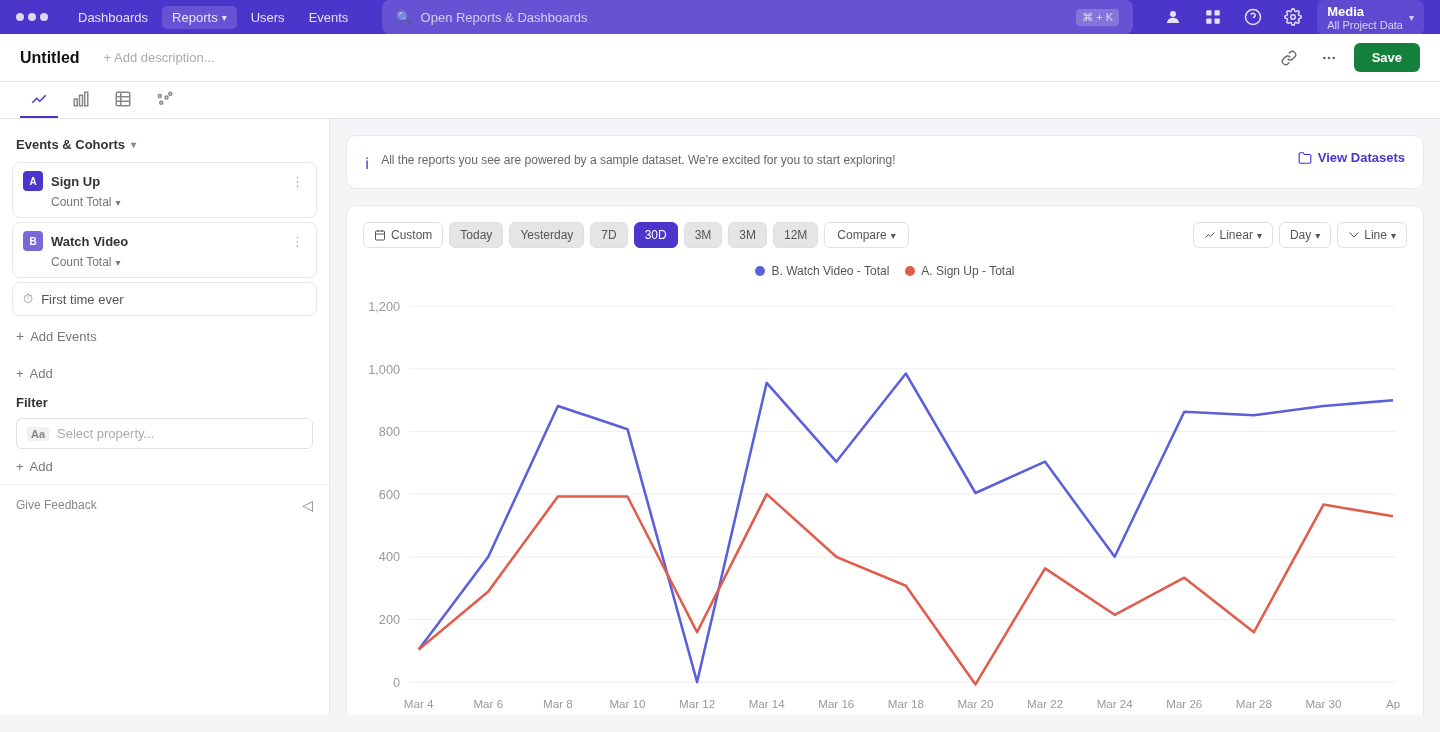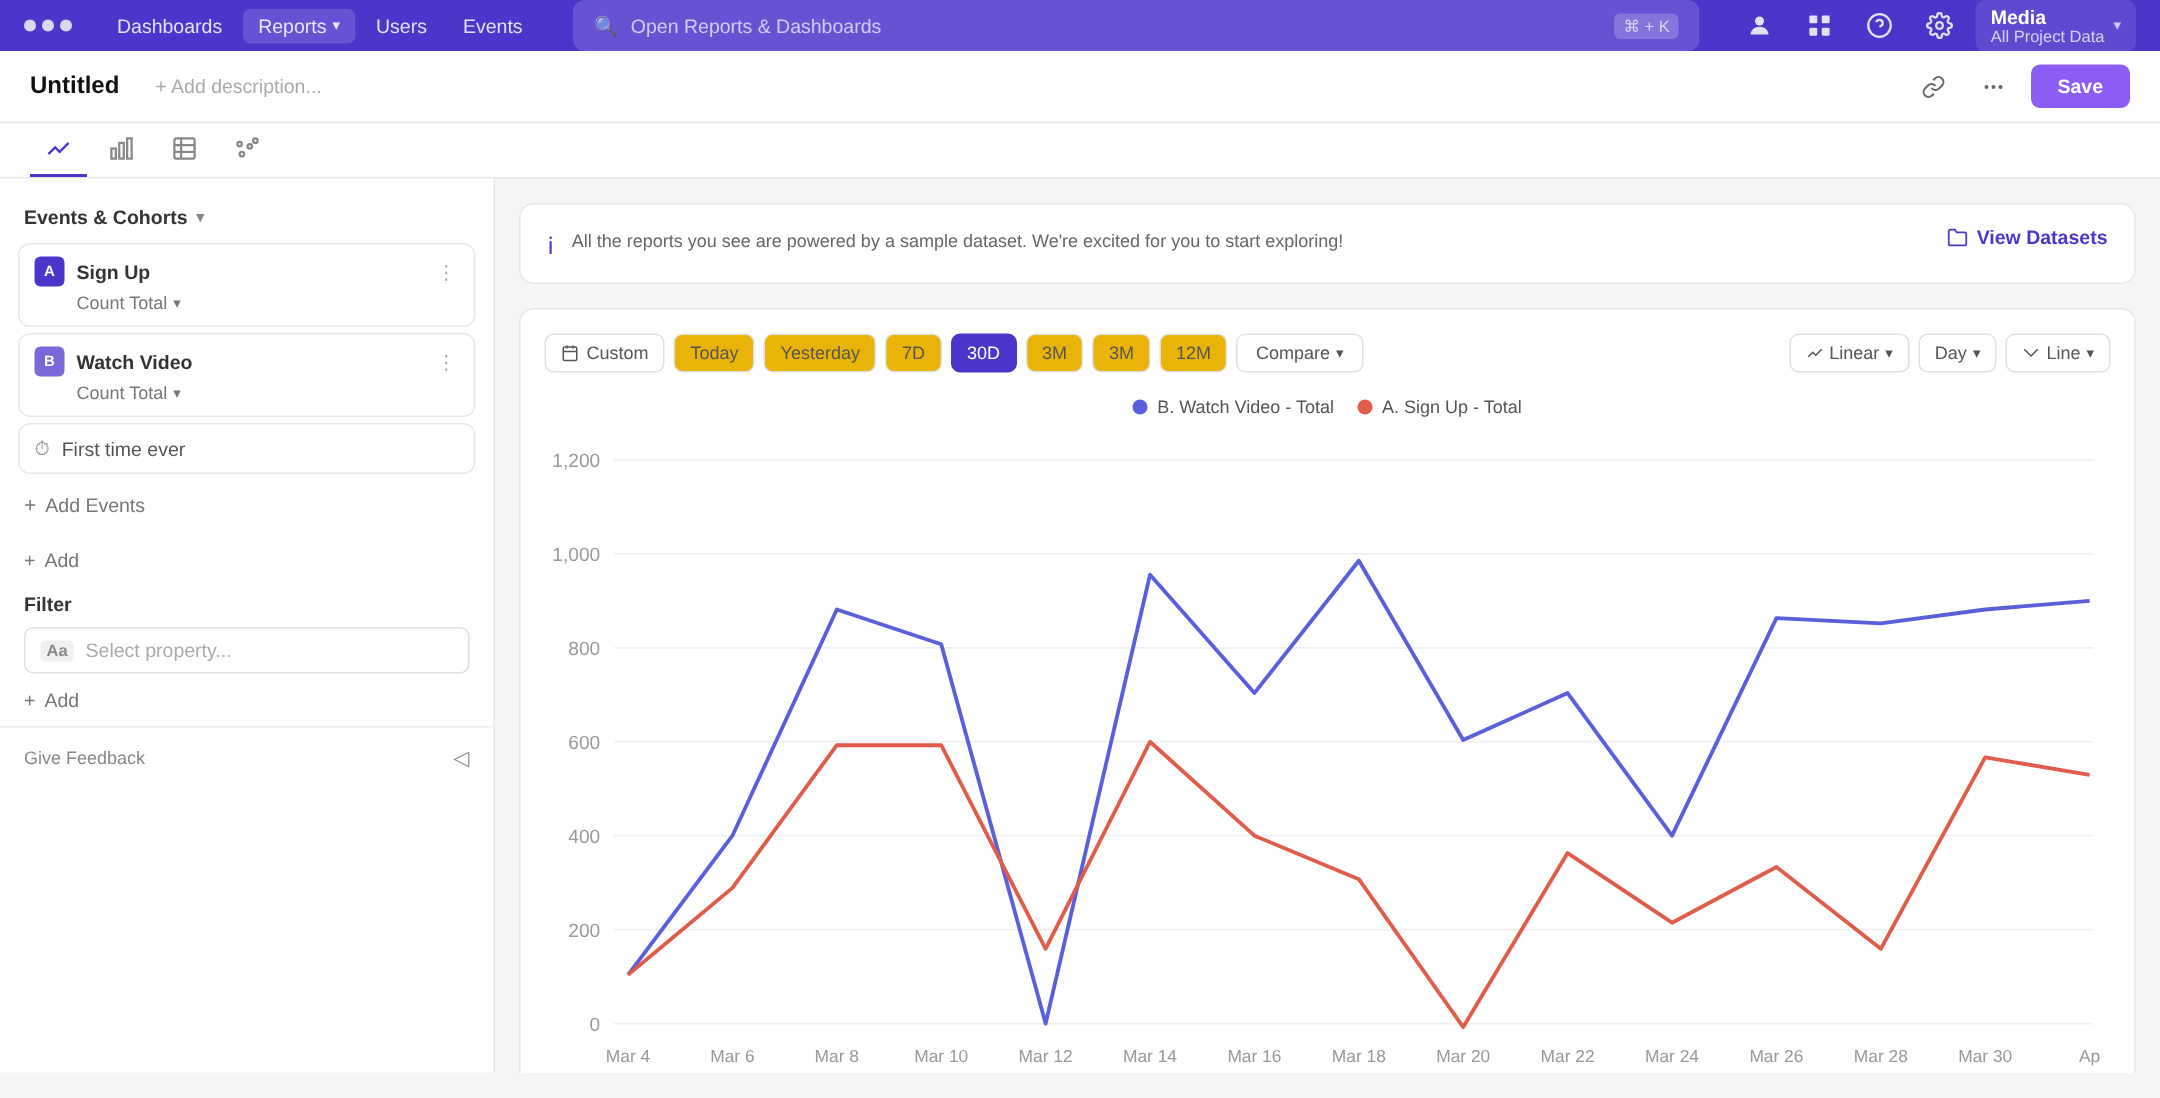--- a/index.html
+++ b/index.html
@@ -68,21 +68,21 @@
       gap: 16px;
     }
     .page-title { font-size: 16px; font-weight: 600; color: #111; }
     .add-description { color: #aaa; font-size: 13px; cursor: pointer; margin-left: 8px; }
     .toolbar-right { margin-left: auto; display: flex; align-items: center; gap: 10px; }
     .icon-btn-gray {
       width: 30px; height: 30px; border-radius: 5px; border: none; background: transparent;
       cursor: pointer; display: flex; align-items: center; justify-content: center; color: #666;
     }
     .save-btn {
-      background: #8b5cf6; color: white; border: none; border-radius: 6px;
+      background: #15803d; color: white; border: none; border-radius: 6px;
       padding: 7px 18px; font-size: 13px; font-weight: 600; cursor: pointer;
     }
 
     
     .charttabs {
       background: white;
       border-bottom: 1px solid #e5e5e5;
       padding: 0 20px;
       display: flex;
       gap: 4px;
@@ -195,21 +195,21 @@
     }
     .chart-card {
       background: white; border-radius: 10px; padding: 16px;
       border: 1px solid #e8e8e8;
     }
     .chart-toolbar {
       display: flex; align-items: center; gap: 6px; margin-bottom: 16px; flex-wrap: wrap;
     }
     .date-btn {
       padding: 5px 10px; border-radius: 6px; border: 1px solid #e0e0e0;
-      font-size: 12px; cursor: pointer; color: #555; background: #eab308;
+      font-size: 12px; cursor: pointer; color: #555; background: #e5e5e5;
     }
     .date-btn.active { background: #4b36cc; color: white; border-color: #4b36cc; }
     .calendar-btn {
       padding: 5px 10px; border-radius: 6px; border: 1px solid #e0e0e0;
       font-size: 12px; cursor: pointer; color: #555; background: white;
       display: flex; align-items: center; gap: 5px;
     }
     .compare-btn {
       padding: 5px 12px; border-radius: 6px; border: 1px solid #e0e0e0;
       font-size: 12px; cursor: pointer; color: #555; background: white;

